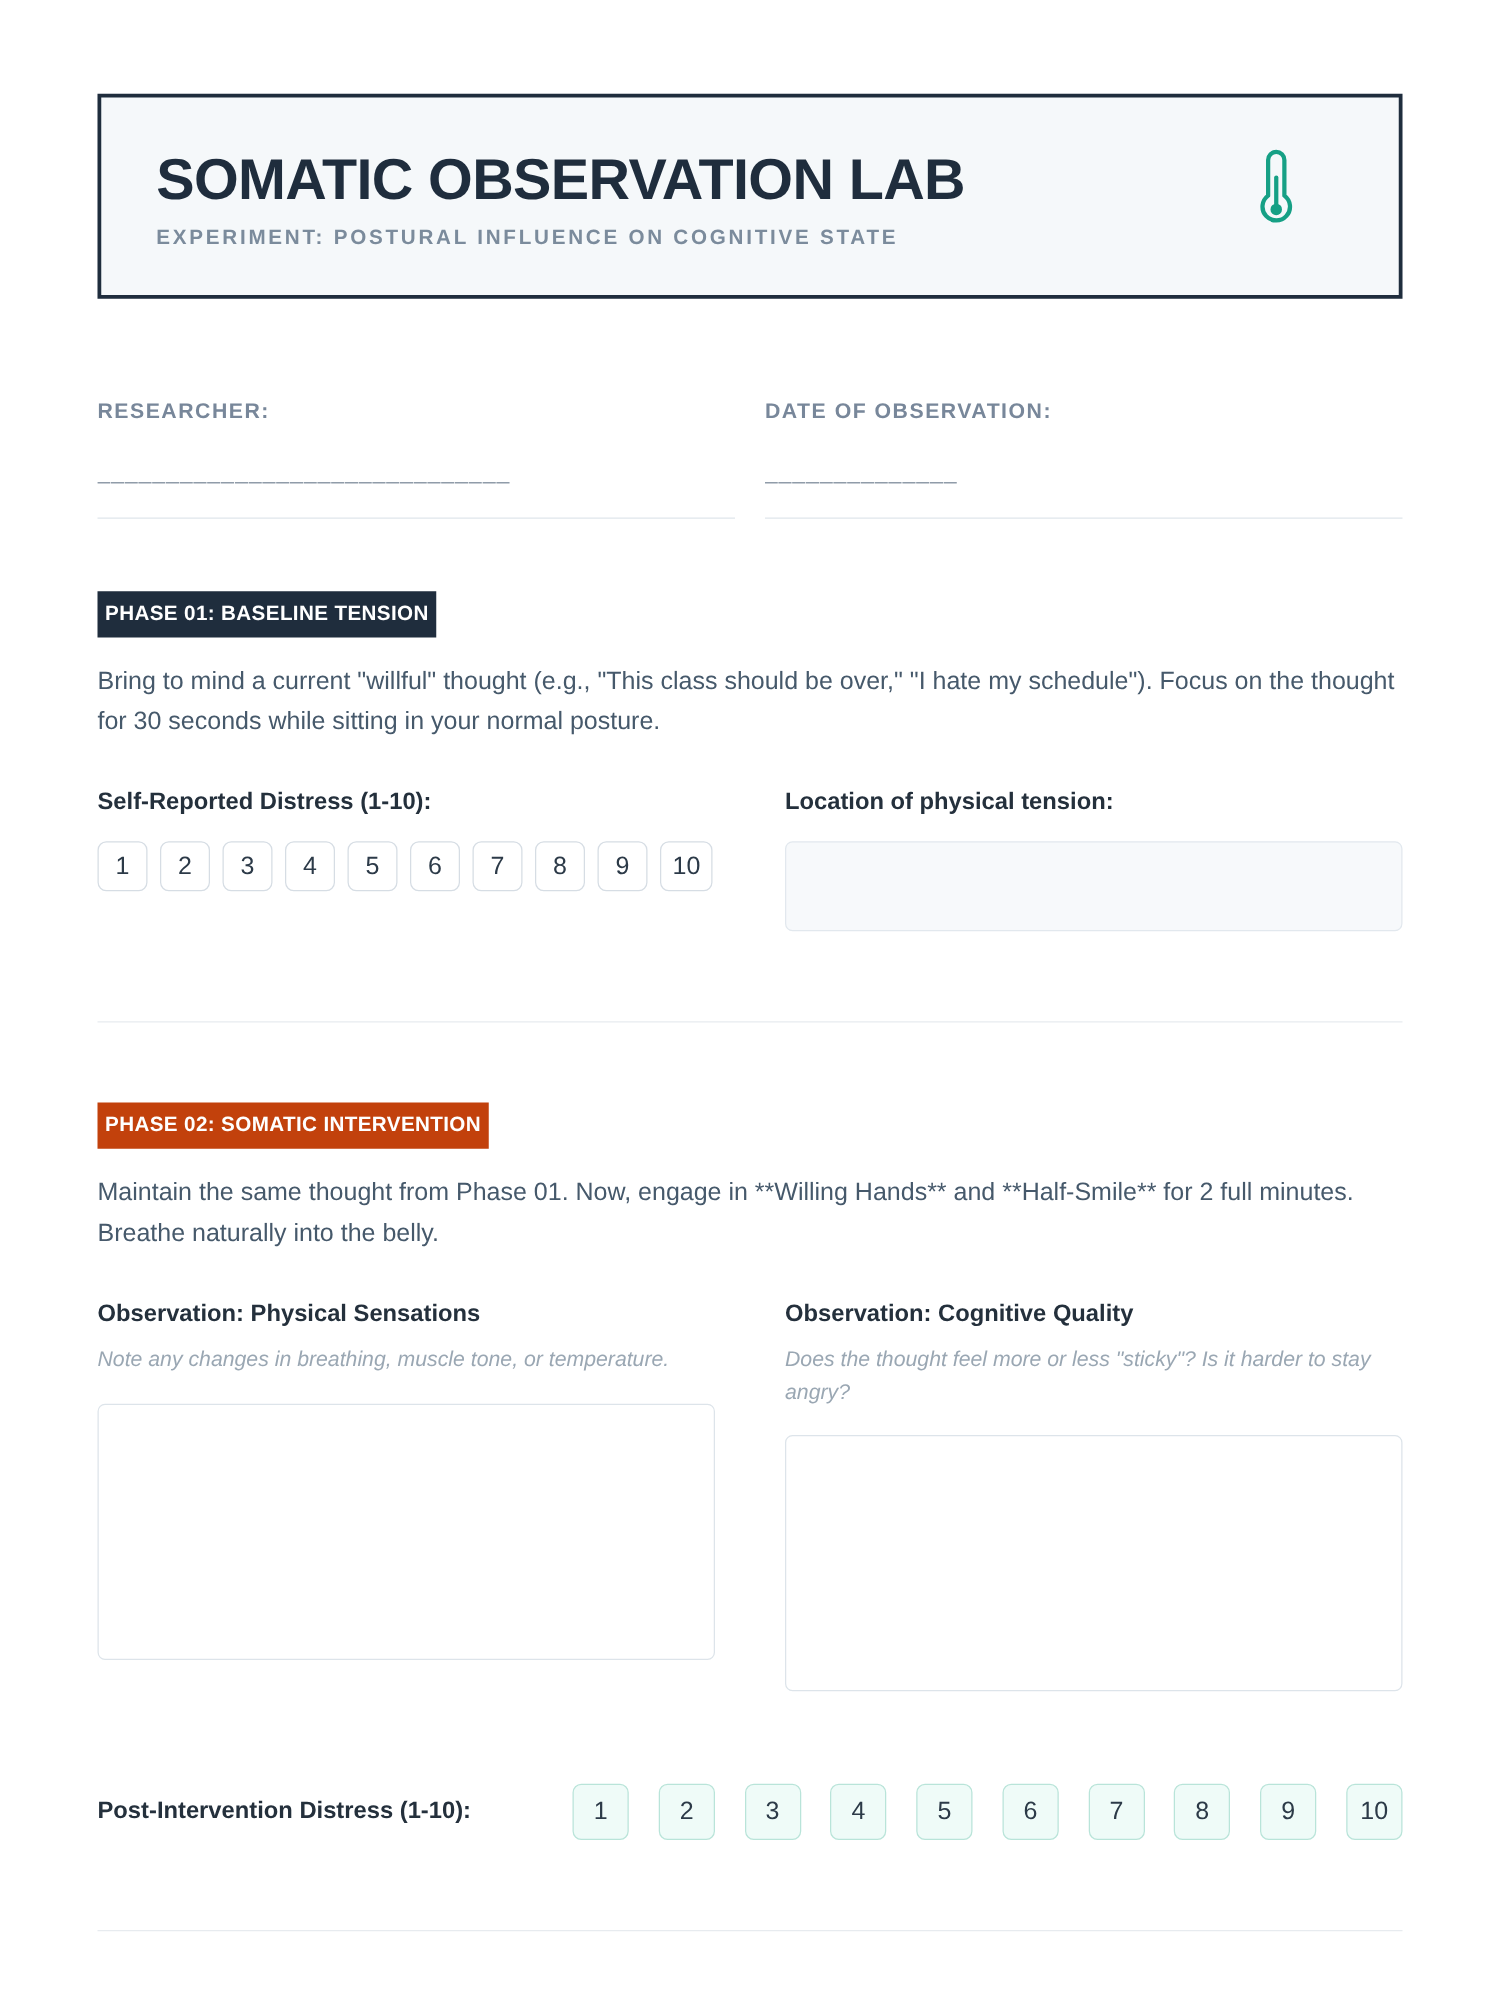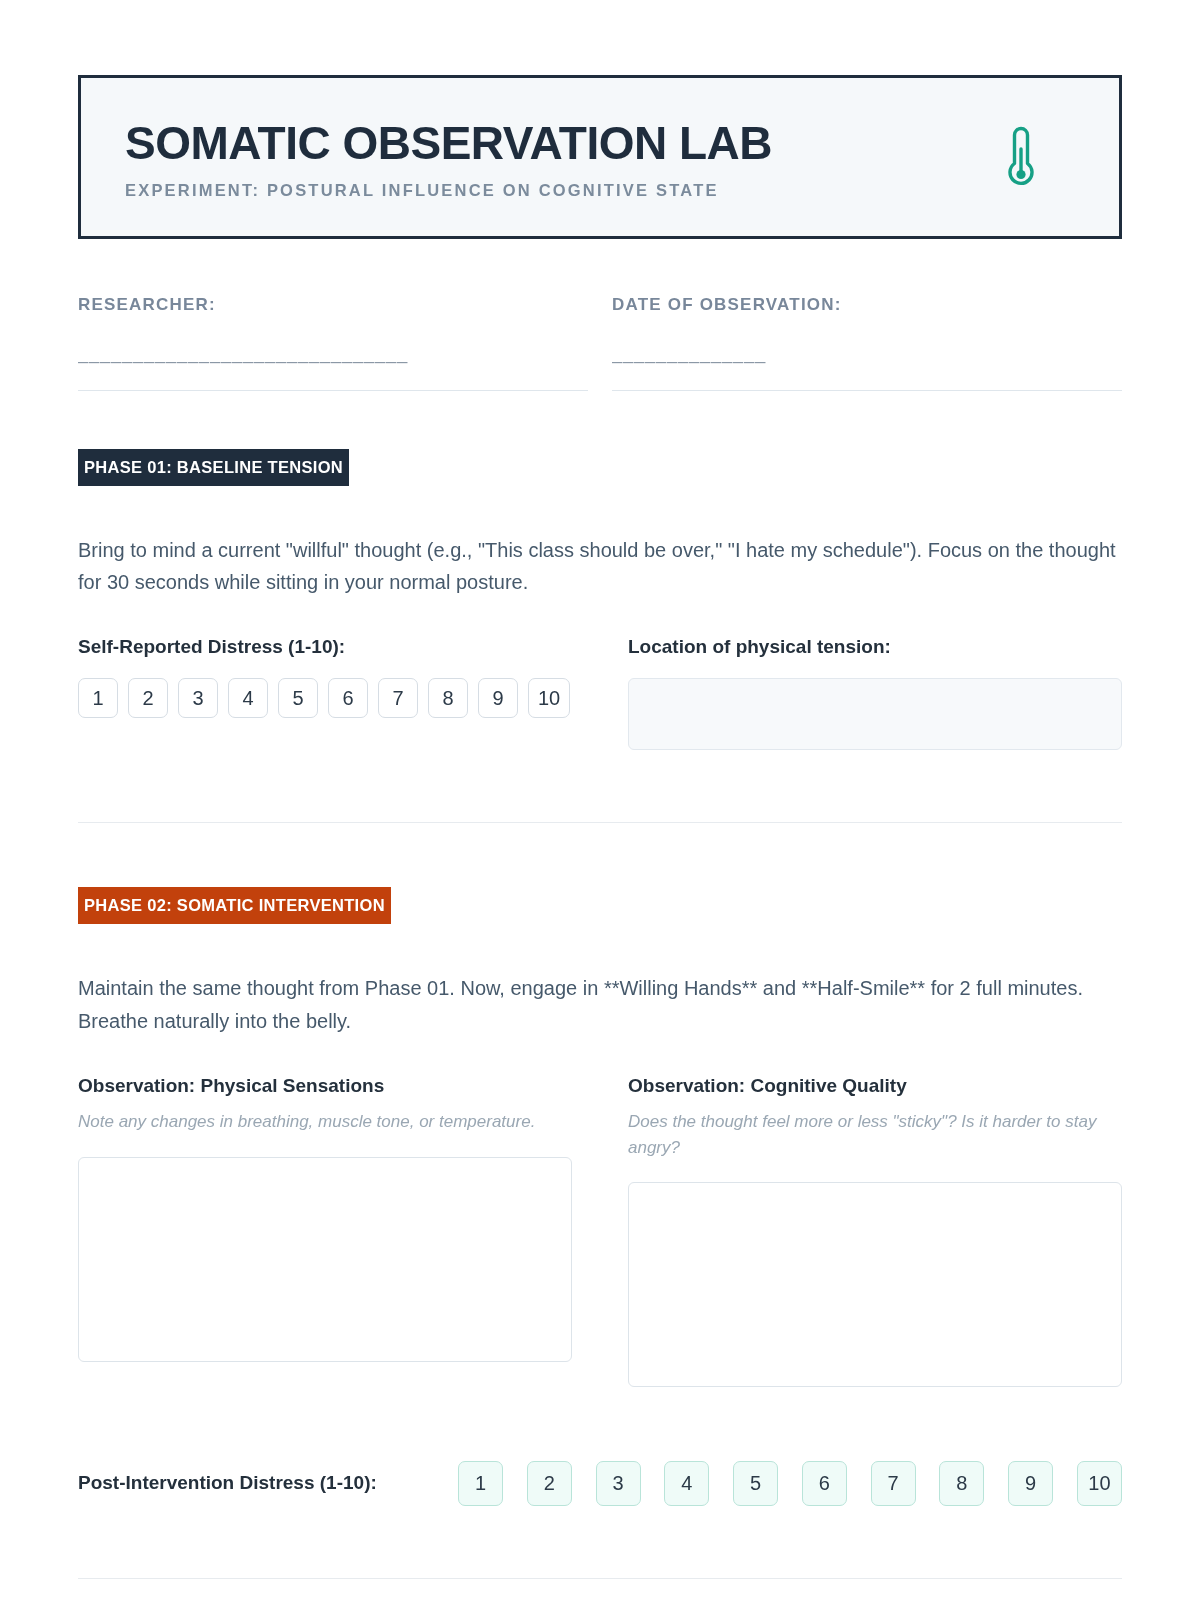--- a/index.html
+++ b/index.html
@@ -9,53 +9,53 @@
     font-family:"Liberation Sans", sans-serif;
     color:#2c3a48;
   }
   .page { width:1044px; margin:0 auto; padding:75px 0 40px 0; }
 
   
   .lab-header {
     border:3px solid #1f2d3d;
     background:#f5f8fa;
     padding:40px 32px 36px 44px;
-    display:flex; justify-content:space-between; align-items:center;
+    display:flex; justify-content:space-between; 
   }
   .lab-title {
     font-size:46px; font-weight:800; color:#1f2d3d; letter-spacing:-0.5px;
     line-height:1.1;
   }
   .lab-subtitle {
     margin-top:12px; font-size:16.5px; font-weight:700;
     color:#7b8b9c; letter-spacing:2.2px;
   }
   .thermo { flex:0 0 auto; margin-right:52px; }
 
   
-  .meta-row { display:grid; grid-template-columns:1fr 1fr; gap:24px; margin-top:56px; }
+  .meta-row { display:grid; grid-template-columns:1fr 1fr; gap:24px; margin-top:80px; }
   .meta-label { font-size:17px; font-weight:700; color:#78879a; letter-spacing:1.2px; }
   .meta-blank {
     margin-top:28px; font-size:18px; color:#8b98a6;
     border-bottom:1px solid #dfe6ec; padding-bottom:26px;
     letter-spacing:1px; white-space:nowrap; overflow:hidden;
   }
 
   
   .badge {
     display:inline-block; color:#ffffff; font-weight:700; font-size:16.5px;
     padding:9px 6px; letter-spacing:0.3px;
   }
   .badge-navy { background:#1f2d3d; }
   .badge-teal { background:#c2410c; }
   .phase1-section { margin-top:58px; }
   .phase2-section { margin-top:64px; }
 
   
-  .instructions { font-size:20px; line-height:1.62; color:#46596b; margin-top:48px; }
+  .instructions { font-size:20px; line-height:1.62; color:#46596b; margin-top:19px; }
   .col-heading { font-size:19px; font-weight:700; color:#24303c; }
   .two-col { display:grid; grid-template-columns:1fr 1fr; gap:56px; margin-top:38px; }
   .hint { font-style:italic; color:#9aa7b3; font-size:17px; line-height:1.5; margin-top:12px; }
 
   
   .scale { display:flex; gap:10px; margin-top:20px; }
   .scale-cell {
     font-family:inherit; font-size:20px; color:#2c3a48;
     background:#ffffff; border:1px solid #d6dde4; border-radius:7px;
     height:40px; min-width:40px; padding:0 9px;

